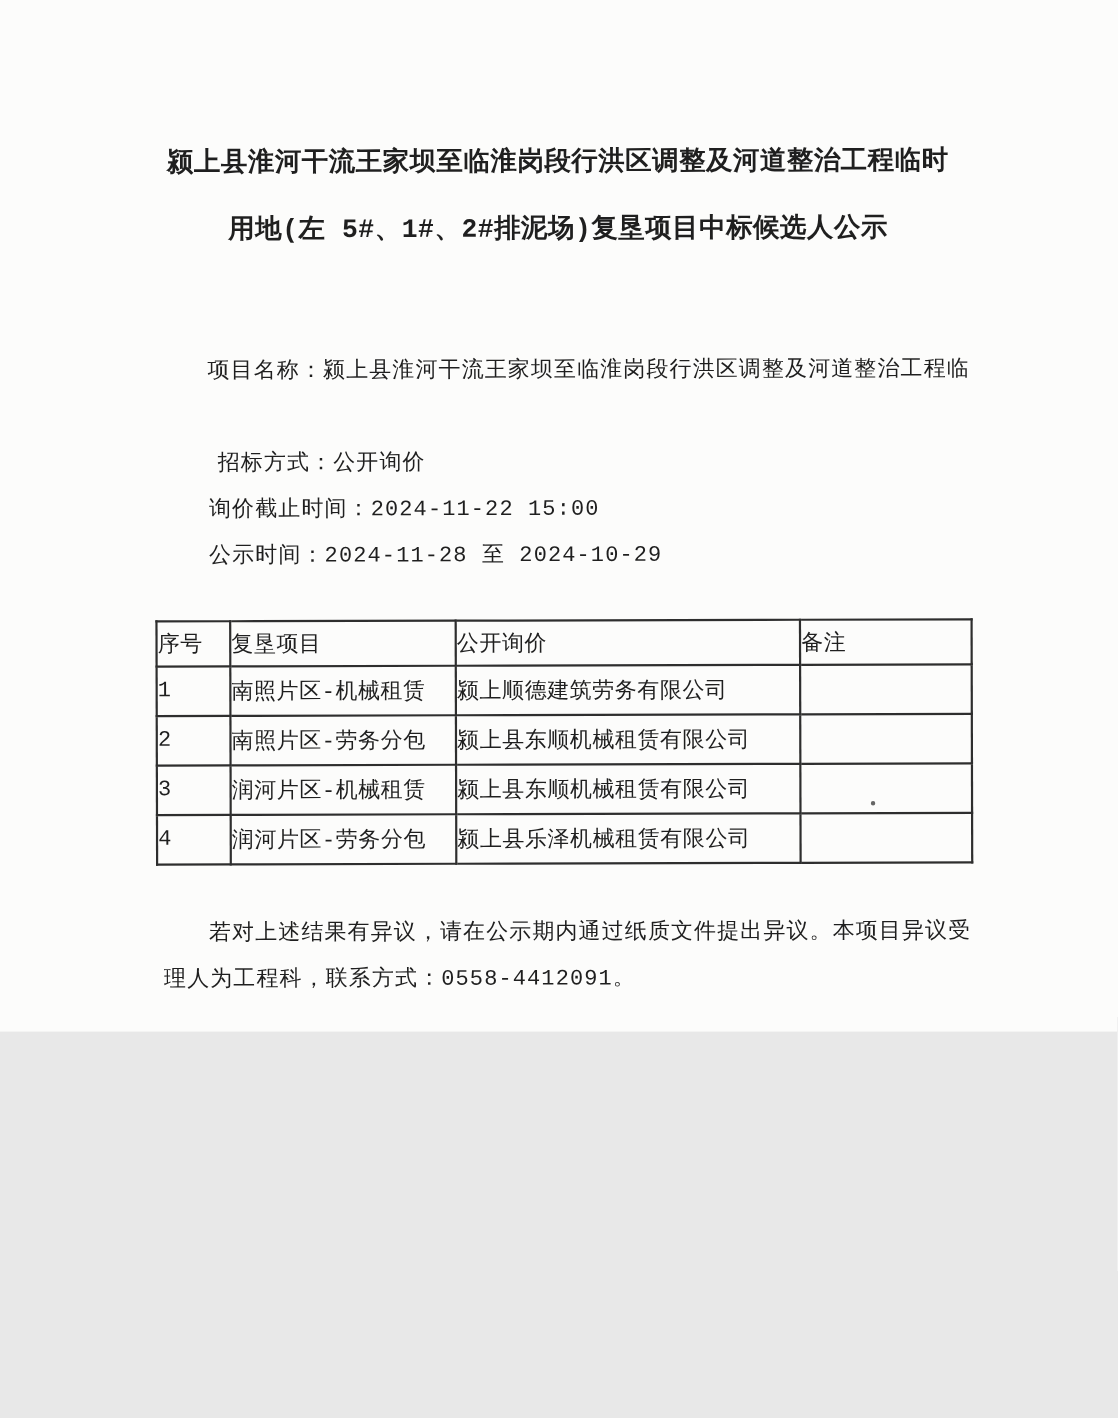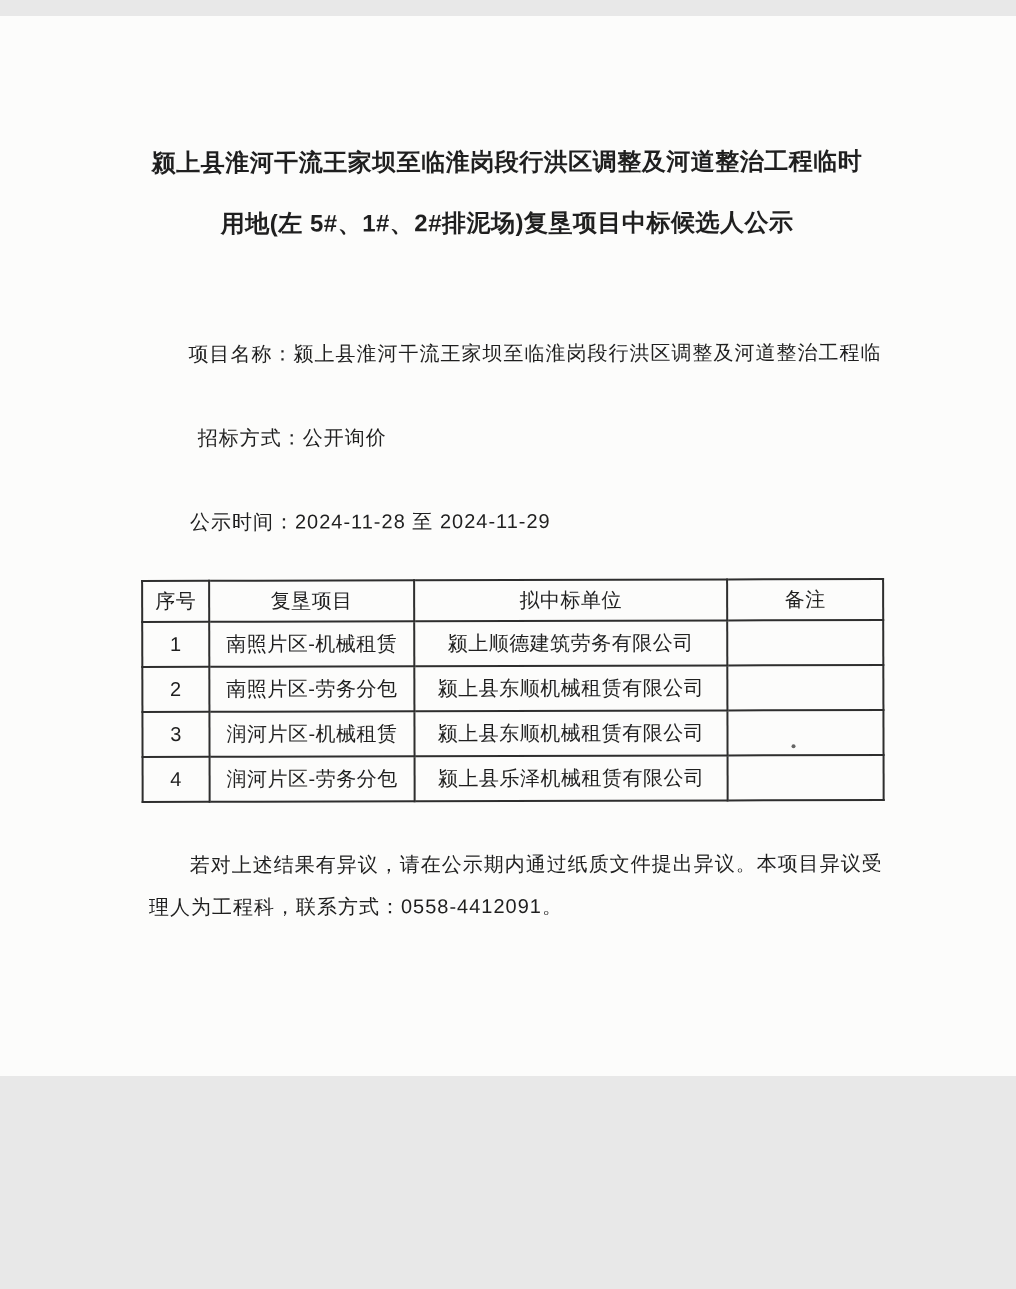--- a/index.html
+++ b/index.html
@@ -3,25 +3,25 @@
 <meta charset="utf-8">
 <style>
   html, body {
     margin: 0;
     padding: 0;
     background: #e8e8e8;
   }
   .sheet {
     position: relative;
     width: 1016px;
-    height: 1060px;
-    margin: 16px auto;
+    height: 938px;
+    margin: 0 auto;
     background: var(--paper, #fcfcfb);
     overflow: hidden;
-    font-family: Liberation Sans, sans-serif;
+    font-family: Liberation Mono, monospace;
     color: var(--ink, #1f1f1f);
   }
   .skew {
     position: absolute;
     inset: 0;
     transform: rotate(-0.15deg);
   }
   .line {
     position: absolute;
     white-space: nowrap;
@@ -43,21 +43,21 @@
     position: absolute;
     left: 141px;
     top: 563px;
     border-collapse: collapse;
     table-layout: fixed;
     font-size: 20px;
     letter-spacing: 0.5px;
   }
   .doc-table td, .doc-table th {
     border: 2px solid var(--table-border, #2e2e2e);
-    text-align: center;
+    text-align: left;
     vertical-align: middle;
     padding: 0;
     font-weight: normal;
     overflow: hidden;
   }
   .doc-table th { height: 39px; }
   .doc-table td { height: 43px; }
   .col-no      { width: 67px; }
   .col-section { width: 205px; }
   .col-winner  { width: 313px; }
@@ -77,34 +77,35 @@
 <body>
 
 <div class="sheet">
   <div class="skew">
 
     <div class="title-line" style="top:130px">颍上县淮河干流王家坝至临淮岗段行洪区调整及河道整治工程临时</div>
     <div class="title-line" style="top:191px">用地(左 5#、1#、2#排泥场)复垦项目中标候选人公示</div>
 
     <div class="line" style="top:324px; left:189px">项目名称：颍上县淮河干流王家坝至临淮岗段行洪区调整及河道整治工程临</div>
     <div class="line" style="top:408px; left:198px">招标方式：公开询价</div>
-    <div class="line" style="top:492px; left:190px">公示时间：2024-11-28 至 2024-11-29</div>
+    <div class="line" style="top:450px; left:190px">询价截止时间：2024-11-22 15:00</div>
+    <div class="line" style="top:492px; left:190px">公示时间：2024-11-28 至 2024-10-29</div>
 
     <table class="doc-table">
       <colgroup>
         <col class="col-no">
           <col class="col-section">
           <col class="col-winner">
           <col class="col-remark">
       </colgroup>
       <tbody>
           <tr>
         <th>序号</th>
         <th>复垦项目</th>
-        <th>拟中标单位</th>
+        <th>公开询价</th>
         <th>备注</th>
       </tr>
       <tr>
         <td>1</td>
         <td>南照片区-机械租赁</td>
         <td>颍上顺德建筑劳务有限公司</td>
         <td></td>
       </tr>
       <tr>
         <td>2</td>

